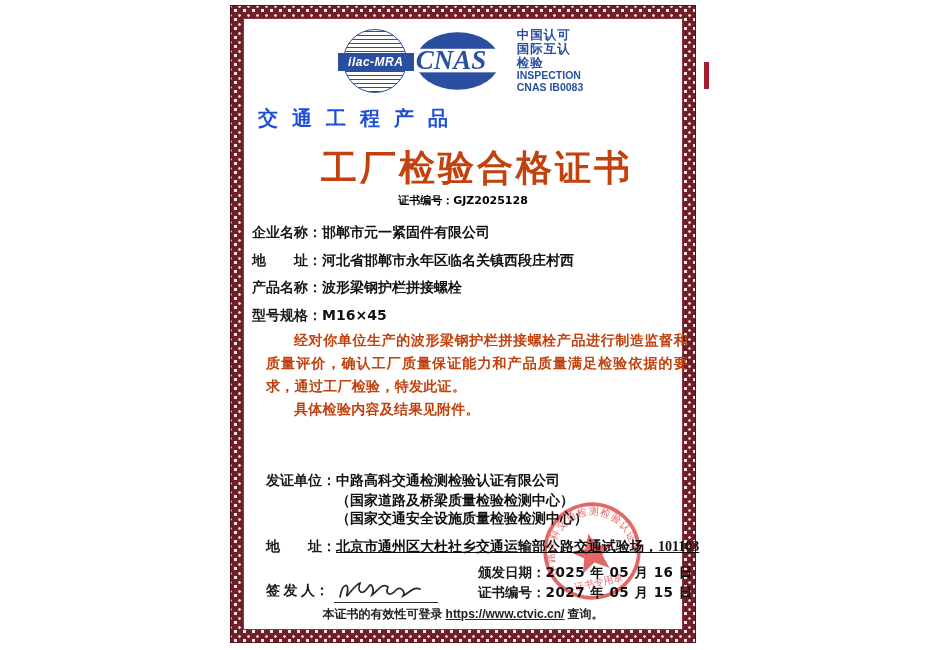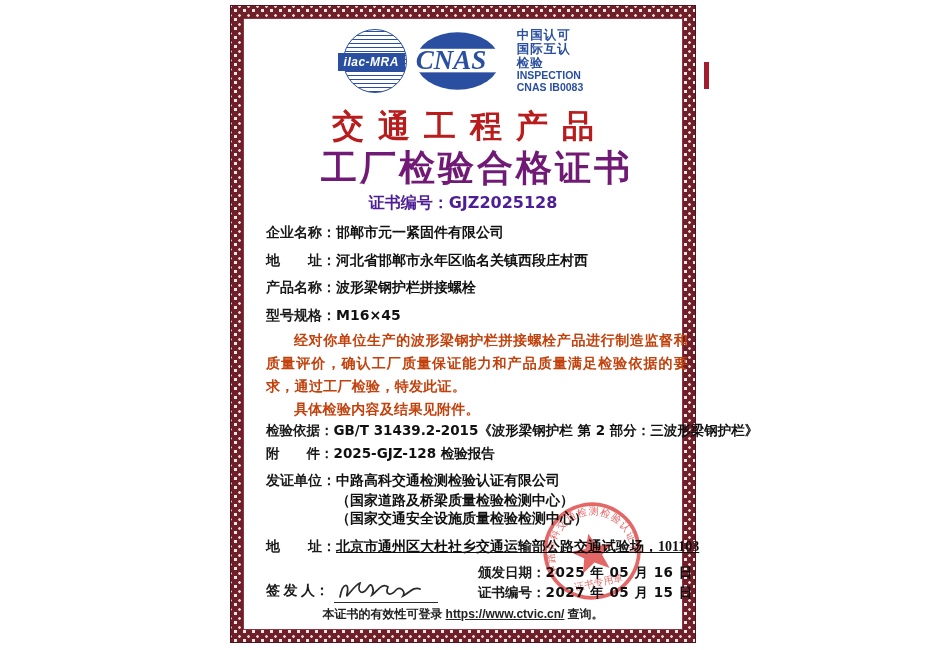--- a/index.html
+++ b/index.html
@@ -26,45 +26,45 @@
 
   
   .logo-row { position:absolute; left:0; top:9px; width:100%; display:flex;
               justify-content:center; align-items:center; gap:7px; }
   .ilac-circle {
     width:64px; height:64px; border-radius:50%;
     border:1px solid #2a4fa0; position:relative; overflow:visible;
     background: repeating-linear-gradient(0deg, #2a4fa0 0 1px, #ffffff 1px 4px);
   }
   .ilac-band {
-    position:absolute; left:-6px; top:23px; width:67px; height:18px;
+    position:absolute; left:-6px; top:23px; width:76px; height:18px;
     background:#2a4fa0; color:#ffffff; font-weight:bold; font-style:italic;
     font-size:12px; text-align:center; line-height:18px; letter-spacing:0.5px;
     font-family:"Liberation Sans", sans-serif;
   }
   .cnas-svg { width:96px; height:62px; }
   .accred-text { color:#2a4fa0; font-weight:bold; line-height:1.12;
                  font-family:"Liberation Sans", sans-serif; }
   .accred-text .cn { font-size:12.5px; letter-spacing:1px; }
   .accred-text .en { font-size:10.5px; letter-spacing:0; }
 
   
-  .super-title { position:absolute; left:0; top:86px; width:100%; text-align:center;
-    color:#b91c1c; font-size:32px; font-weight:bold; letter-spacing:14px;
+  .super-title { position:absolute; left:0; top:86px; width:100%; text-align:left;
+    color:#1d4ed8; font-size:20px; font-weight:bold; letter-spacing:14px;
     font-family:"Liberation Serif", serif; text-indent:14px; }
   .main-title { position:absolute; left:0; top:125px; width:100%; text-align:center;
-    color:#701a75; font-size:36px; font-weight:bold; letter-spacing:3px;
+    color:#c2410c; font-size:36px; font-weight:bold; letter-spacing:3px;
     font-family:"DejaVu Sans", sans-serif;padding-left:28px; }
   .cert-no { position:absolute; left:0; top:174px; width:100%; text-align:center;
-    font-size:16px; color:#4c1d95; }
+    font-size:11px; color:#000000; }
   .cert-no .label { font-family:"Liberation Serif", serif; font-weight:bold; }
   .cert-no .num { font-family:"DejaVu Sans", sans-serif; font-weight:bold; }
 
   
-  .fields { position:absolute; left:22px; top:200px; width:420px; }
+  .fields { position:absolute; left:8px; top:200px; width:420px; }
   .field-row { line-height:27.5px; font-size:14px; white-space:nowrap; }
   .f-label { font-family:"Liberation Serif", serif; color:#1a1a1a; font-weight:bold; }
   .f-value { font-family:"DejaVu Sans", sans-serif; font-weight:bold; color:#111; }
 
   
   .para { position:absolute; left:22px; top:310px; width:422px;
     font-family:"DejaVu Sans", sans-serif; font-weight:bold; color:#c2410c;
     font-size:14px; line-height:23px; letter-spacing:0.3px; text-align:justify; }
   .para p { text-indent:2em; }
 
@@ -144,28 +144,20 @@
         <div class="field-row">
           <span class="f-label">型号规格：</span><span class="f-value">M16×45</span>
         </div>
       </div>
 
       <div class="para">
         <p>经对你单位生产的波形梁钢护栏拼接螺栓产品进行制造监督和质量评价，确认工厂质量保证能力和产品质量满足检验依据的要求，通过工厂检验，特发此证。</p>
         <p>具体检验内容及结果见附件。</p>
       </div>
 
-      <div class="basis">
-        <div class="field-row">
-          <span class="f-label">检验依据：</span><span class="f-value">GB/T 31439.2-2015《波形梁钢护栏 第 2 部分：三波形梁钢护栏》</span>
-        </div>
-        <div class="field-row">
-          <span class="f-label">附　　件：</span><span class="f-value">2025-GJZ-128 检验报告</span>
-        </div>
-      </div>
 
       <div class="issuer">
         <div class="issuer-line">
           <span class="f-label">发证单位：</span><span class="f-value">中路高科交通检测检验认证有限公司</span>
         </div>
         <div class="issuer-sub f-value">（国家道路及桥梁质量检验检测中心）</div>
         <div class="issuer-sub f-value">（国家交通安全设施质量检验检测中心）</div>
         <div class="issuer-addr">
           <span class="f-label">地　　址：</span><span class="f-value">北京市通州区大杜社乡交通运输部公路交通试验场，101103</span>
         </div>

